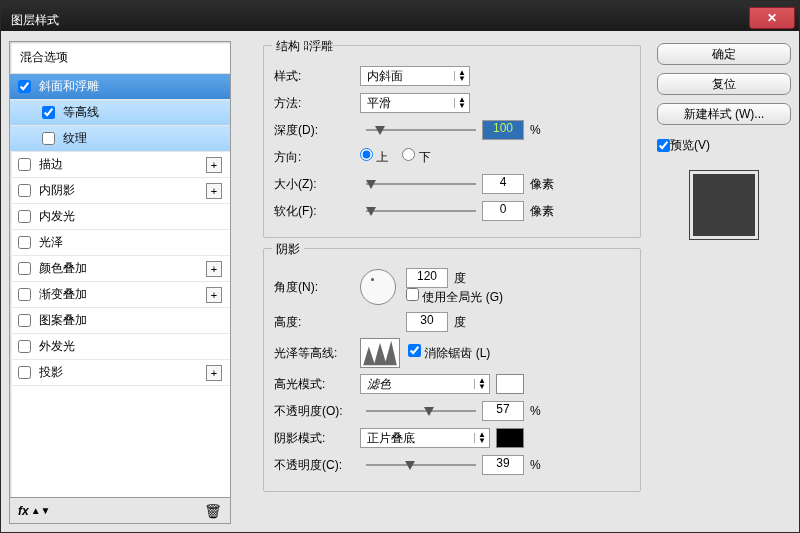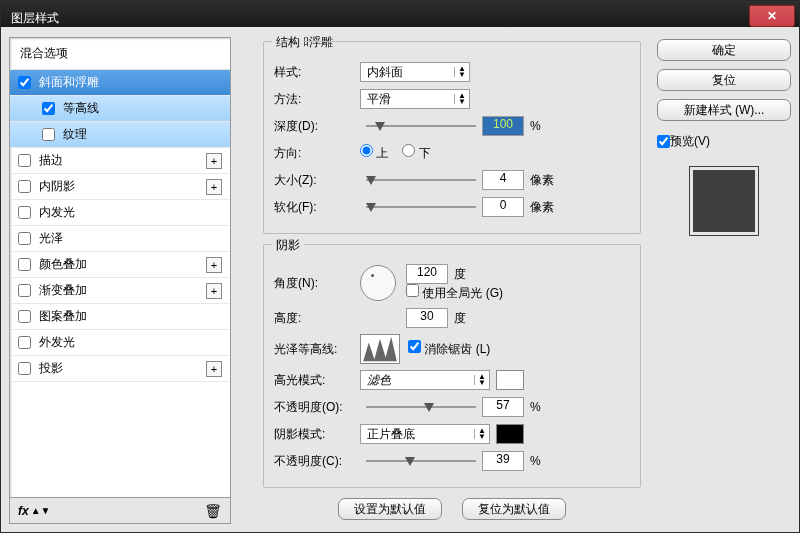--- a/index.html
+++ b/index.html
@@ -247,24 +247,20 @@
         <div class="form-row">
           <span class="lbl">不透明度(C):</span>
           <div class="slider-track">
               <div class="slider-thumb" style="left:35%;"></div>
             </div>
           <span class="num-input">39</span>
           <span class="unit">%</span>
         </div>
       </div>
 
-      <div class="btn-row">
-        <div class="btn">设置为默认值</div>
-        <div class="btn">复位为默认值</div>
-      </div>
     </div>
 
     <div class="right-panel">
       <div class="btn">确定</div>
       <div class="btn">复位</div>
       <div class="btn">新建样式 (W)...</div>
       <label class="preview-cb">
         <input type="checkbox" checked="" style="">
         <span>预览(V)</span>
       </label>

